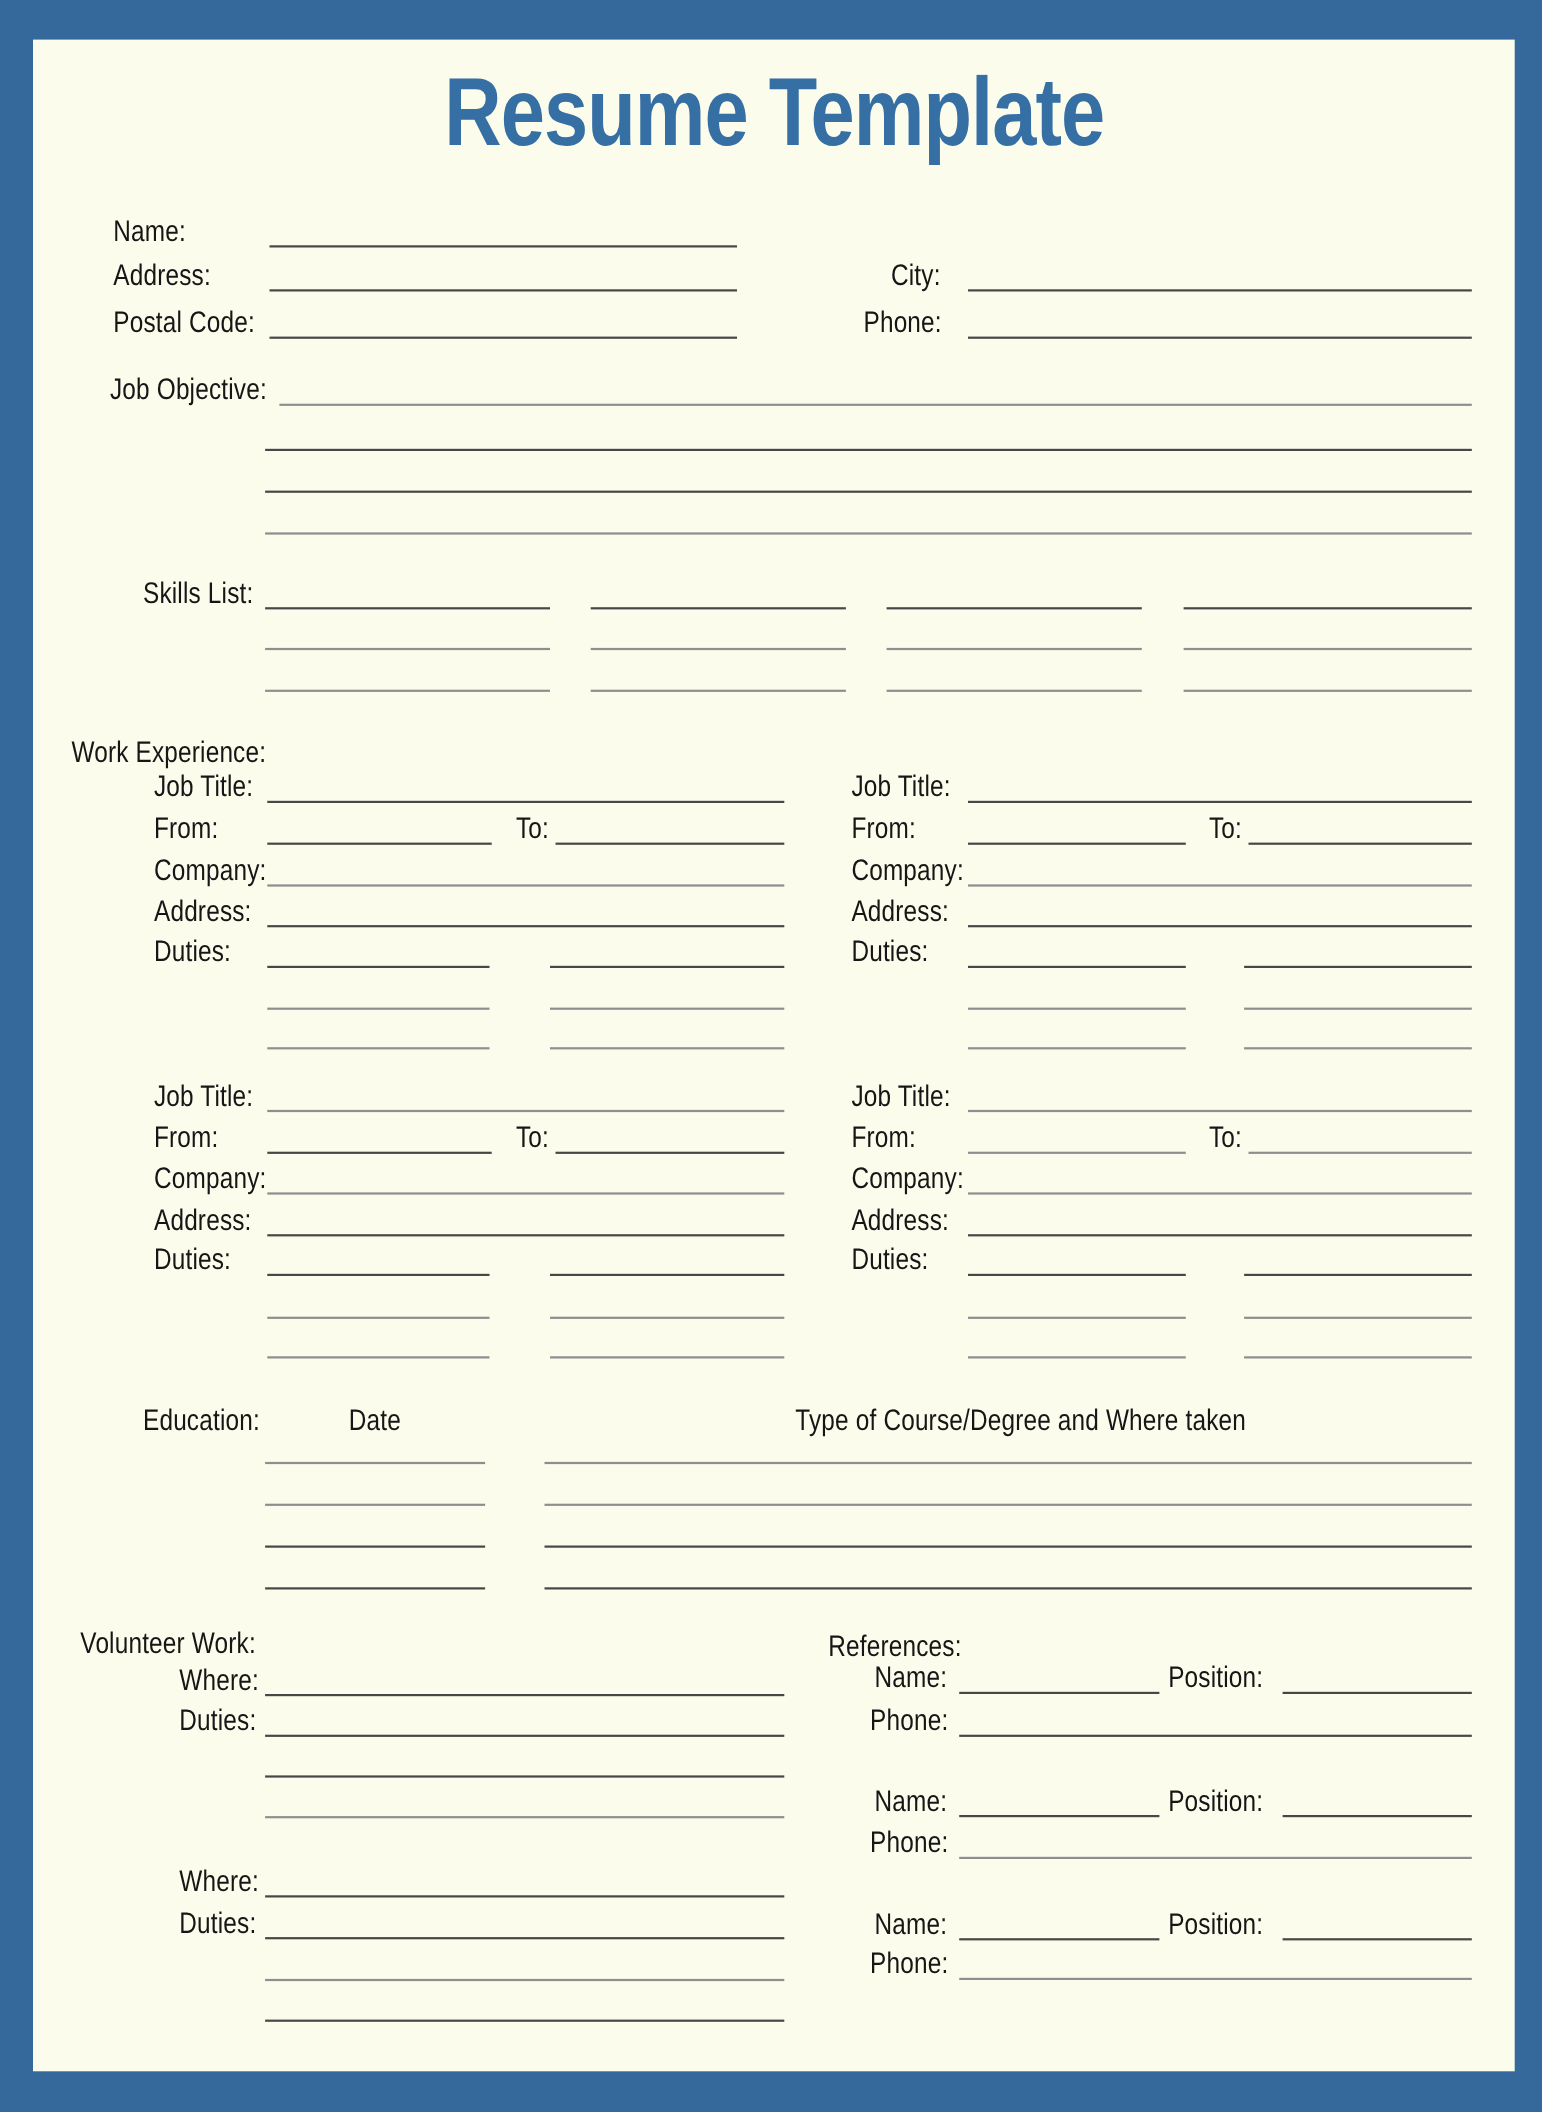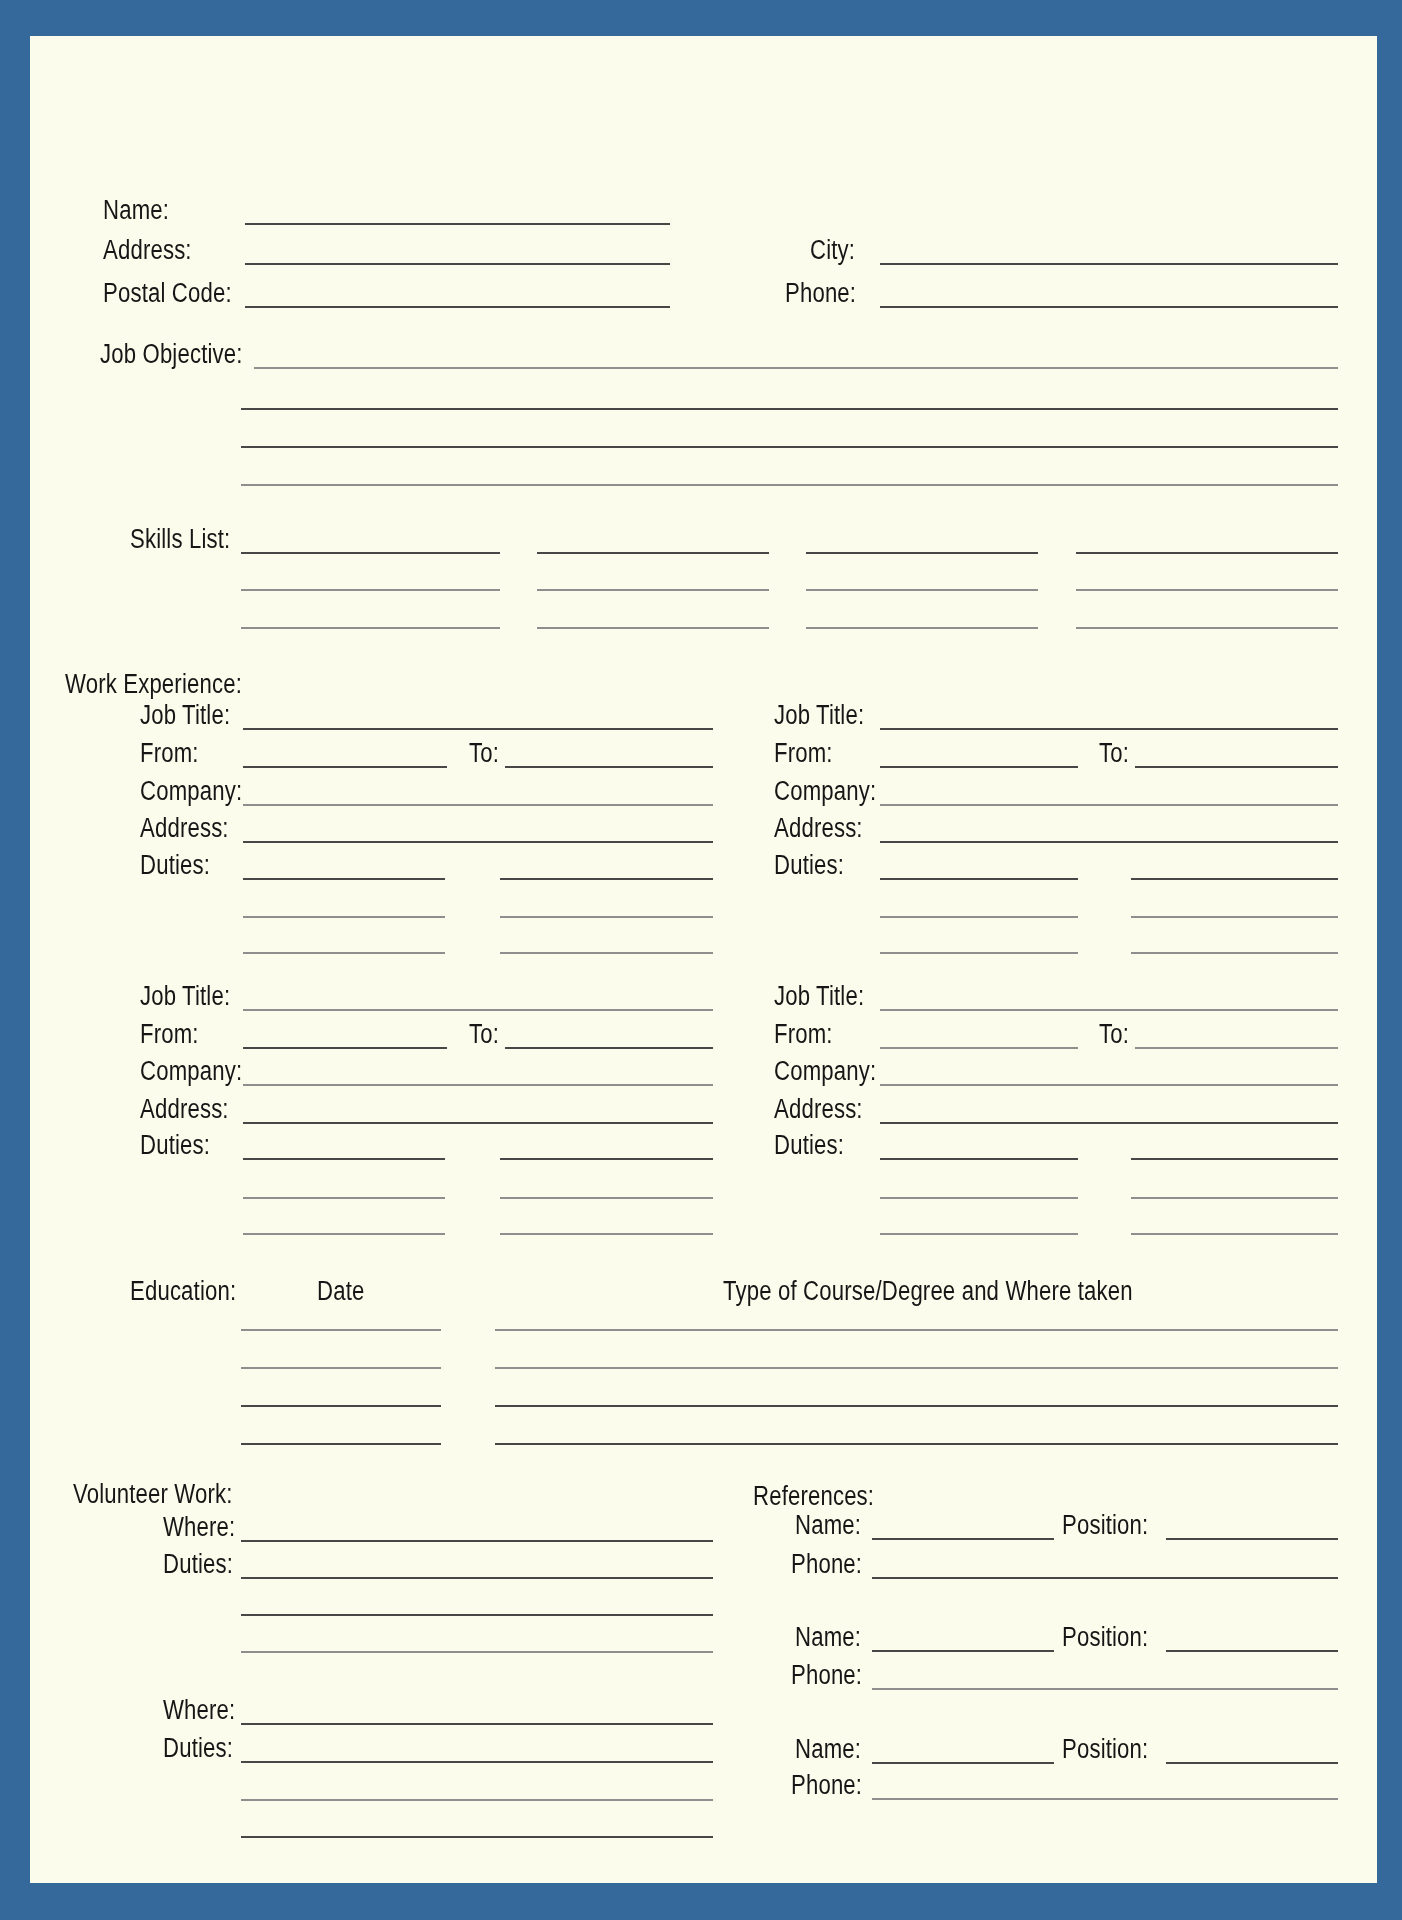--- a/index.html
+++ b/index.html
@@ -17,20 +17,21 @@
   .lbl{position:absolute;font-size:27px;line-height:32px;font-weight:500;color:var(--label);
        white-space:nowrap;transform:scaleX(0.82);transform-origin:0 0;letter-spacing:0.2px;}
   .ln{position:absolute;height:2px;background:var(--line_dark);}
   .ln.g{background:var(--line_light);}
 </style>
 </head>
 <body>
 
 <div class="page">
 
+  <h1 class="title"><span class="tx">Resume Template</span></h1>
 
   
   <div class="sec">
     <span class="lbl" style="left:73px;top:158px">Name:</span>
     <div class="ln" style="left:215px;top:187px;width:425px"></div>
 
     <span class="lbl" style="left:73px;top:198px">Address:</span>
     <div class="ln" style="left:215px;top:227px;width:425px"></div>
     <span class="lbl" style="left:780px;top:198px">City:</span>
     <div class="ln" style="left:850px;top:227px;width:458px"></div>

